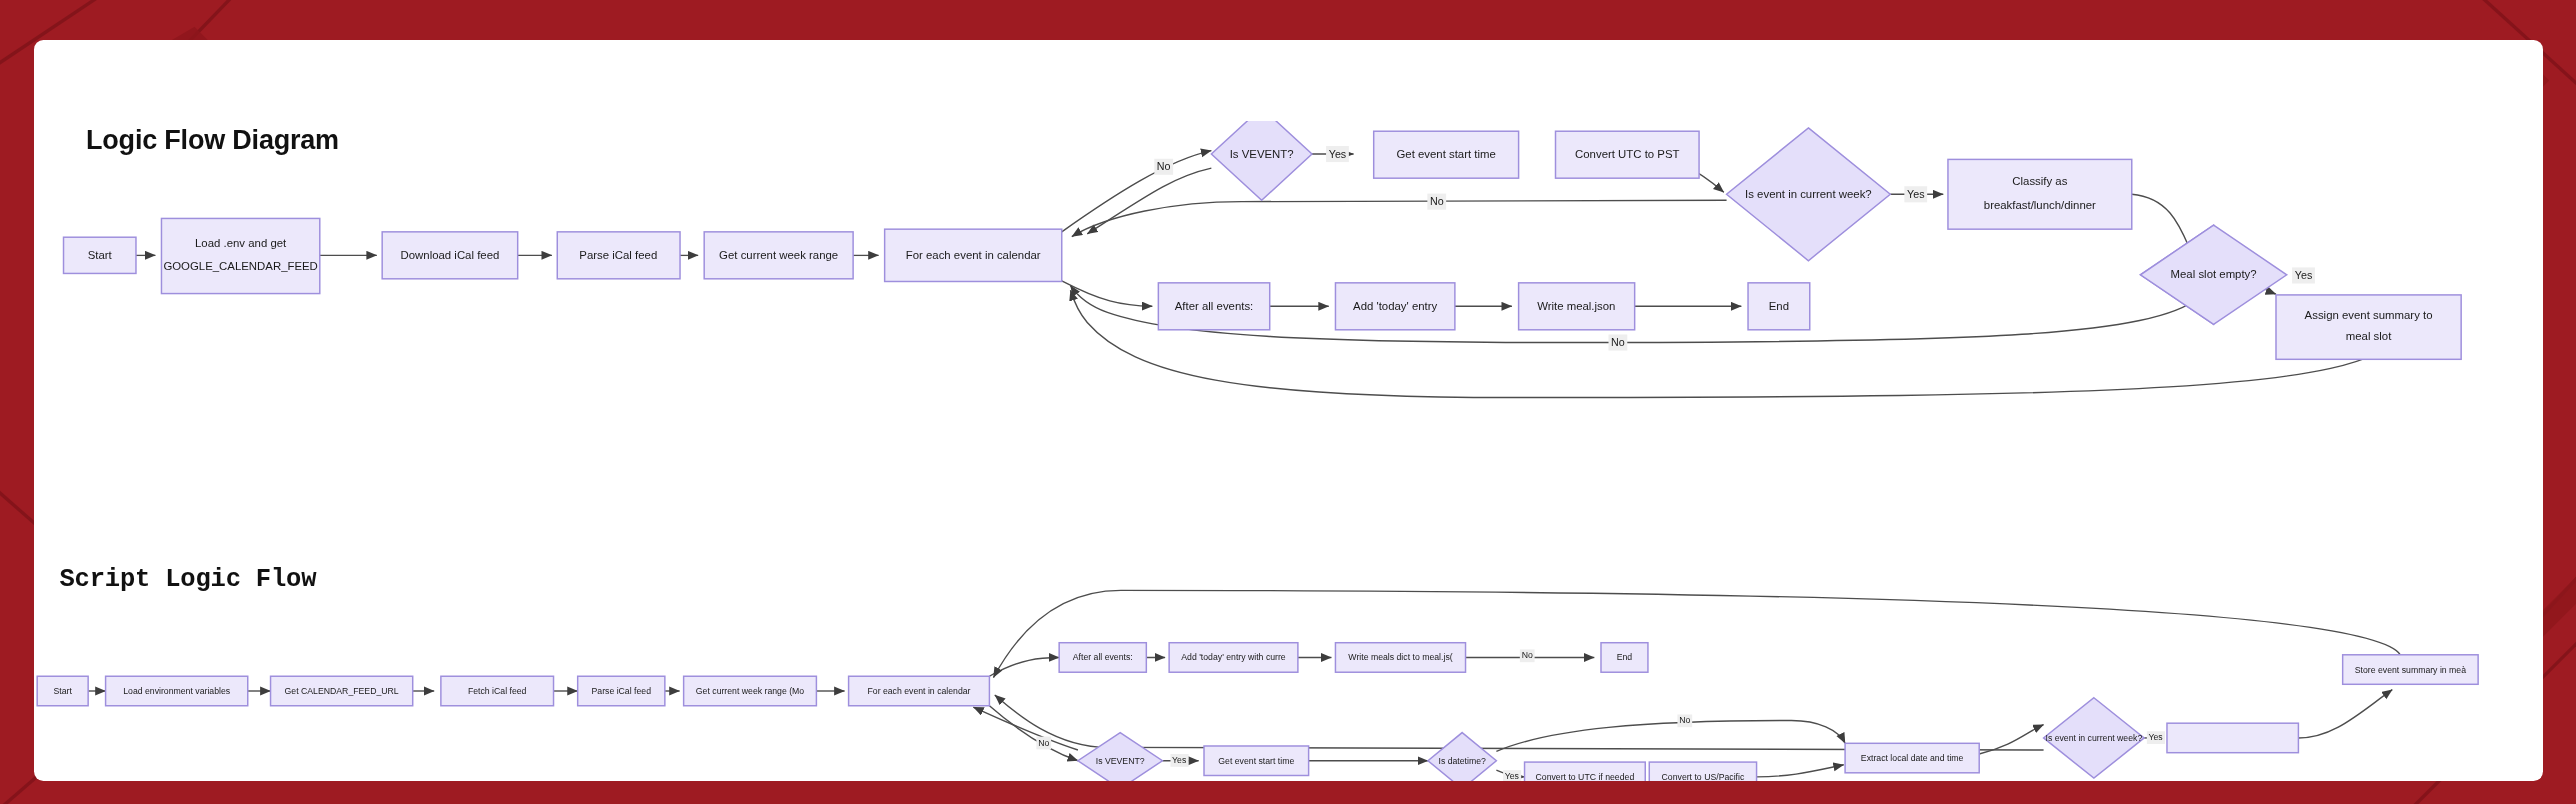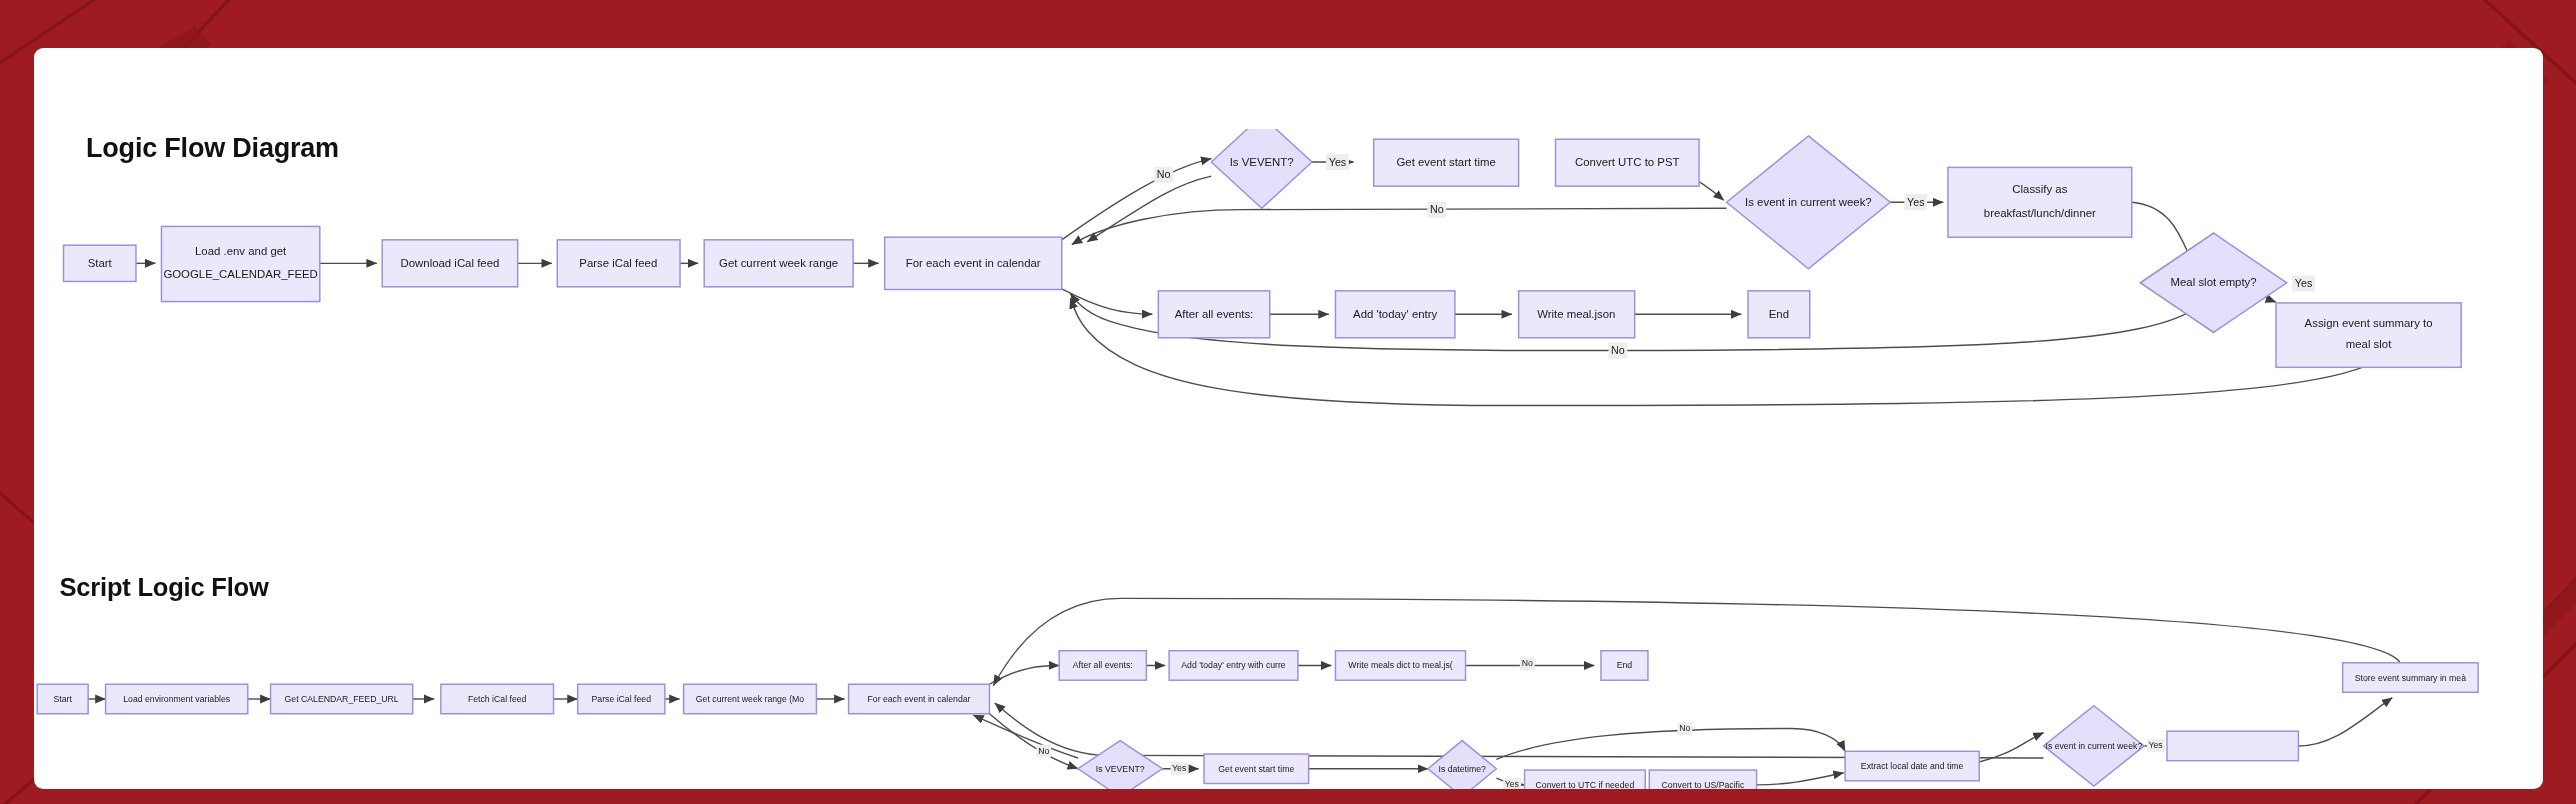--- a/index.html
+++ b/index.html
@@ -7,38 +7,38 @@
   body {
     width: 2576px; height: 805px;
     font-family: "Liberation Sans", sans-serif;
     background: #9e1b22;
     overflow: hidden;
     position: relative;
   }
   #bg-texture { position:absolute; inset:0; z-index:0; }
   #card {
     position:absolute;
-    left:34px; top:48px;
+    left:34px; top:40px;
     width:2509px; height:741px;
     background:#ffffff;
     border-radius:9.4px;
     z-index:1;
     overflow:hidden;
     padding-left:24px;
   }
   .sec-title {
     position:absolute;
     font-weight:bold;
     color:#111111;
     font-size:27px;
     letter-spacing:-0.2px;
     white-space:nowrap;
   }
   #title-1 { left:52px; top:67px; }
-  #title-2 { left:25.5px; top:504px; font-size:25.5px; }
+  #title-2 { left:25.5px; top:504px; font-size:25.5px;font-family:Liberation Mono, monospace; }
   .flowsvg { position:absolute; left:0; top:0; }
   #svg1 { top:81px; }
   #svg2 { top:537px; }
   .nodebox { fill:#ece8fb; stroke:#9e8fdd; stroke-width:2.2; }
   .nodediam { fill:#e4dffa; stroke:#9e8fdd; stroke-width:2.2; }
   .nlabel { font-family:"Liberation Sans", sans-serif; fill:#1a1a1a; text-anchor:middle; dominant-baseline:middle; }
   .edge { fill:none; stroke:#4d4d4d; stroke-width:2.1; }
   .elabel { font-family:"Liberation Sans", sans-serif; fill:#1a1a1a; text-anchor:middle; dominant-baseline:middle; }
   .elabelbg { fill:#eeeeee; }
 </style>

